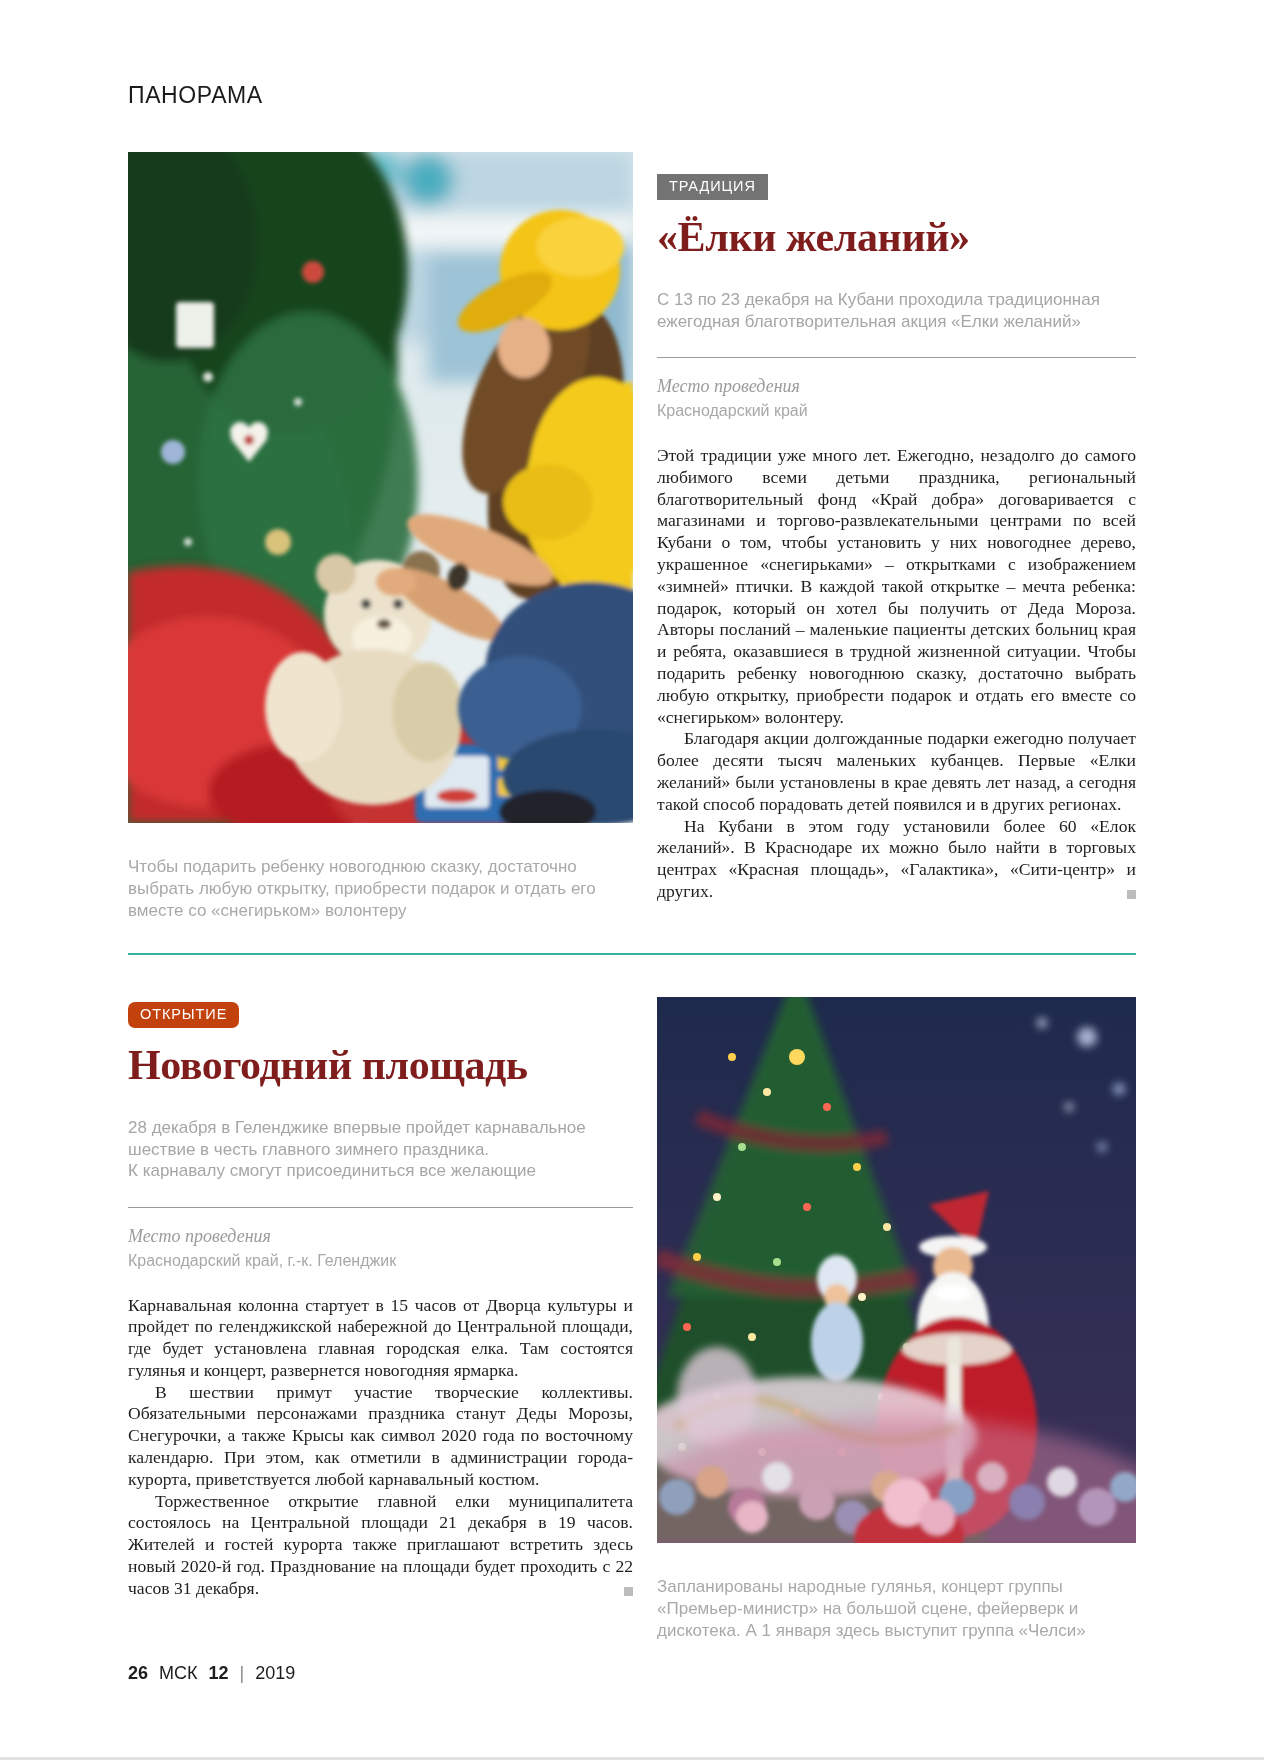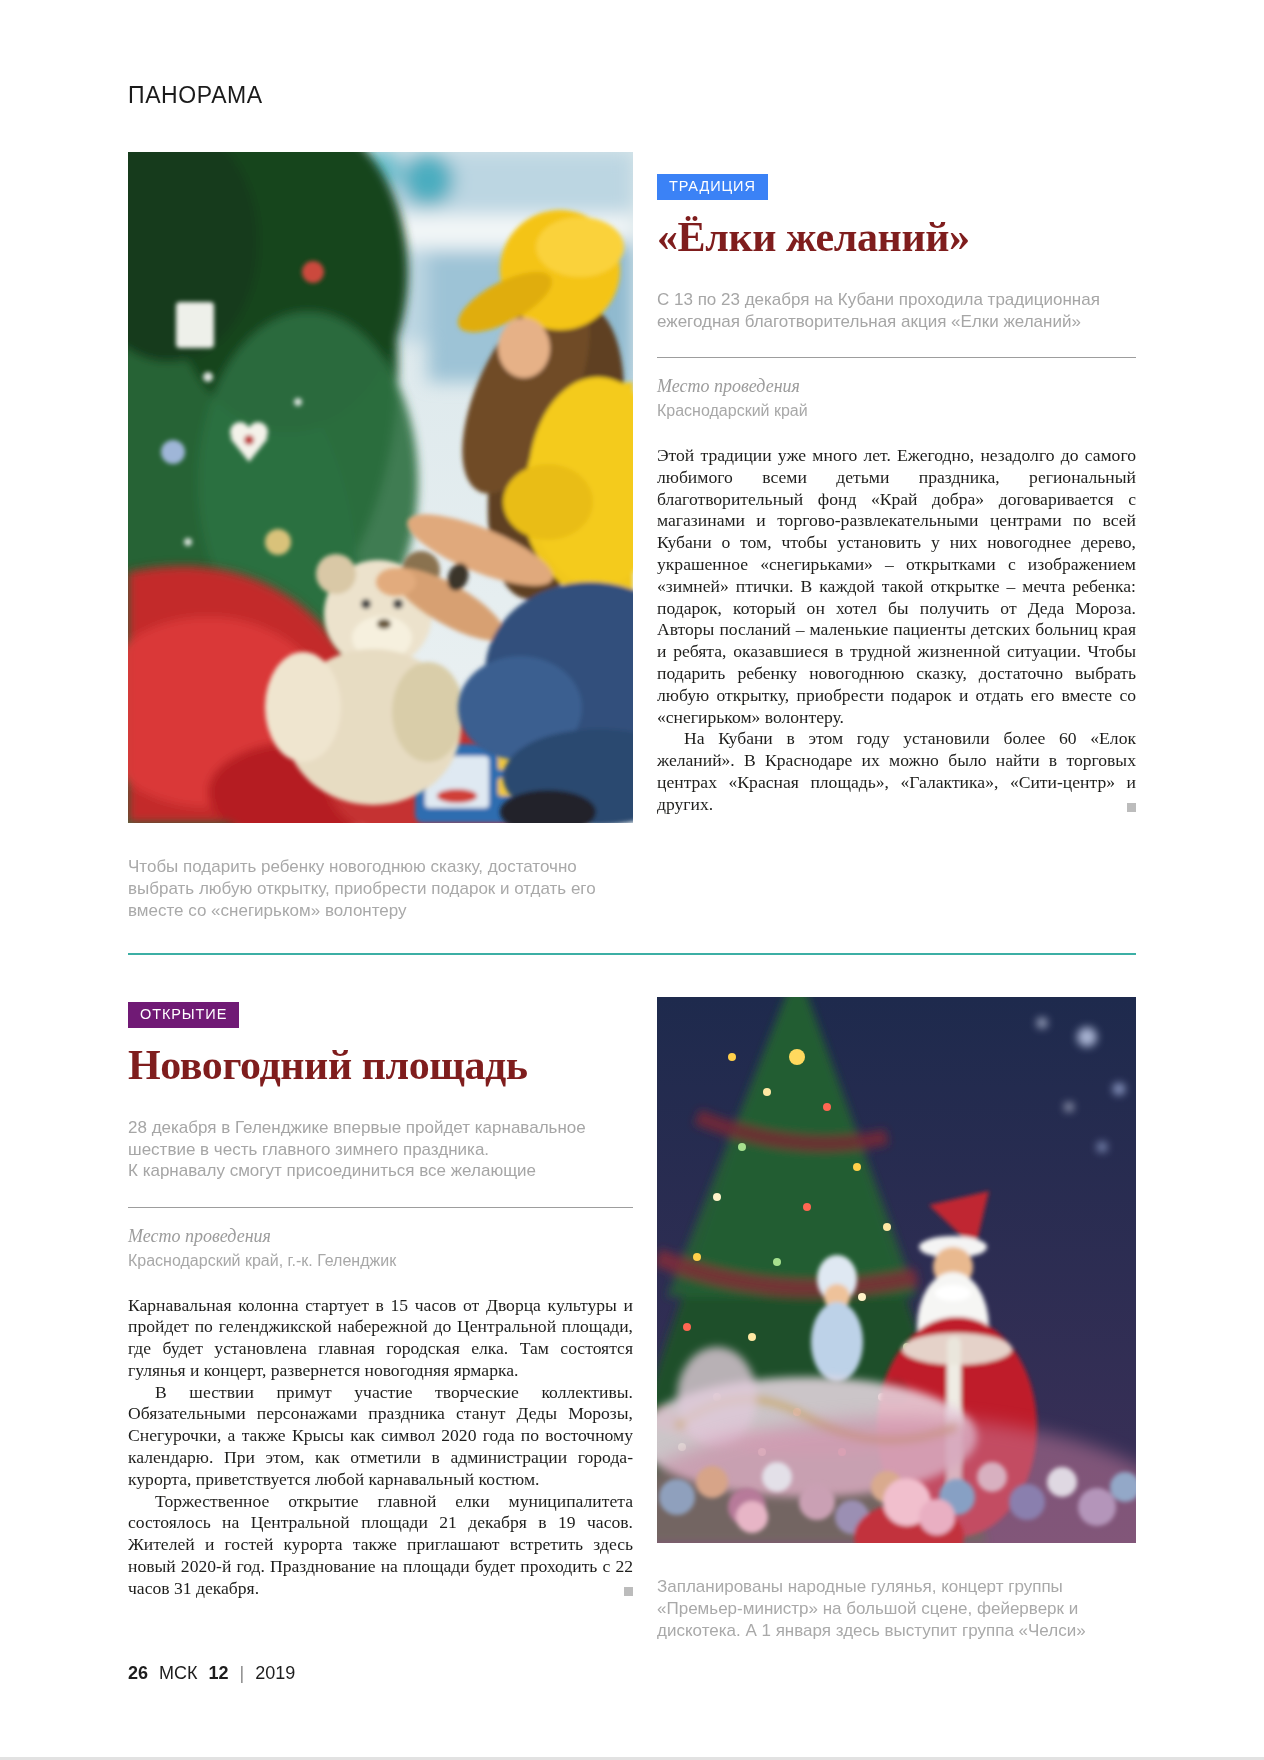--- a/index.html
+++ b/index.html
@@ -161,41 +161,42 @@
               <ellipse cx="392" cy="556" rx="62" ry="52" fill="#3a5e90"></ellipse>
               <ellipse cx="470" cy="625" rx="95" ry="48" fill="#2a4870"></ellipse>
               <ellipse cx="420" cy="660" rx="48" ry="22" fill="#23232a"></ellipse>
             </g>
           </svg>
         </figure>
         <div class="caption">Чтобы подарить ребенку новогоднюю сказку, достаточно выбрать любую открытку, приобрести подарок и отдать его вместе со «снегирьком» волонтеру</div>
       </div>
 
       <div class="col-right">
-        <span class="tag tag1" style="background-color: #3b82f6;">ТРАДИЦИЯ</span>
+        <span class="tag tag1" style="background-color: #737373;">ТРАДИЦИЯ</span>
         <h1 class="title">«Ёлки желаний»</h1>
         <div class="lede">С 13 по 23 декабря на Кубани проходила традиционная ежегодная благотворительная акция «Елки желаний»</div>
         <hr class="rule">
         <p class="meta-label">Место проведения</p>
         <p class="meta-value">Краснодарский край</p>
         <div class="body">
           <p>Этой традиции уже много лет. Ежегодно, незадолго до самого любимого всеми детьми праздника, региональный благотворительный фонд «Край добра» договаривается с магазинами и торгово-развлекательными центрами по всей Кубани о том, чтобы установить у них новогоднее дерево, украшенное «снегирьками» – открытками с изображением «зимней» птички. В каждой такой открытке – мечта ребенка: подарок, который он хотел бы получить от Деда Мороза. Авторы посланий – маленькие пациенты детских больниц края и ребята, оказавшиеся в трудной жизненной ситуации. Чтобы подарить ребенку новогоднюю сказку, достаточно выбрать любую открытку, приобрести подарок и отдать его вместе со «снегирьком» волонтеру.</p>
+          <p class="indent">Благодаря акции долгожданные подарки ежегодно получает более десяти тысяч маленьких кубанцев. Первые «Елки желаний» были установлены в крае девять лет назад, а сегодня такой способ порадовать детей появился и в других регионах.</p>
           <div class="endwrap">
             <p class="indent">На Кубани в этом году установили более 60 «Елок желаний». В Краснодаре их можно было найти в торговых центрах «Красная площадь», «Галактика», «Сити-центр» и других.</p>
             <span class="endmark"></span>
           </div>
         </div>
       </div>
     </div>
 
     <div class="divider" style="background-color: rgb(60, 175, 165);"></div>
 
     <div class="row row2">
       <div class="col-left">
-        <span class="tag tag2" style="background-color: #701a75;">ОТКРЫТИЕ</span>
+        <span class="tag tag2" style="background-color: #c2410c; border-radius: 7px;">ОТКРЫТИЕ</span>
         <h1 class="title">Новогодний площадь</h1>
         <div class="lede">
           <span>28 декабря в Геленджике впервые пройдет карнавальное шествие в честь главного зимнего праздника.</span>
           <span>К карнавалу смогут присоединиться все желающие</span>
         </div>
         <hr class="rule">
         <p class="meta-label">Место проведения</p>
         <p class="meta-value">Краснодарский край, г.-к. Геленджик</p>
         <div class="body">
           <p>Карнавальная колонна стартует в 15 часов от Дворца культуры и пройдет по геленджикской набережной до Центральной площади, где будет установлена главная городская елка. Там состоятся гулянья и концерт, развернется новогодняя ярмарка.</p>

